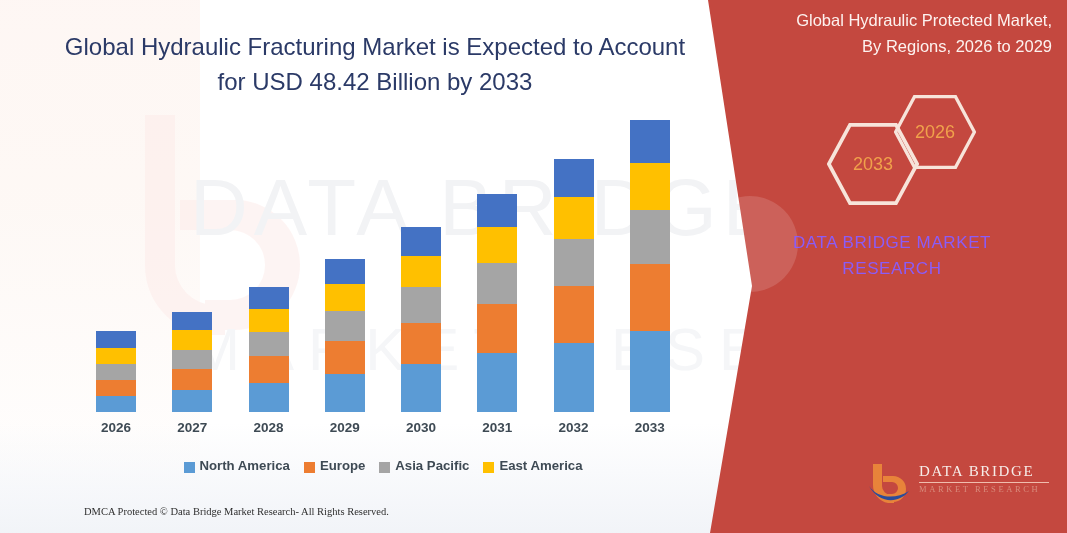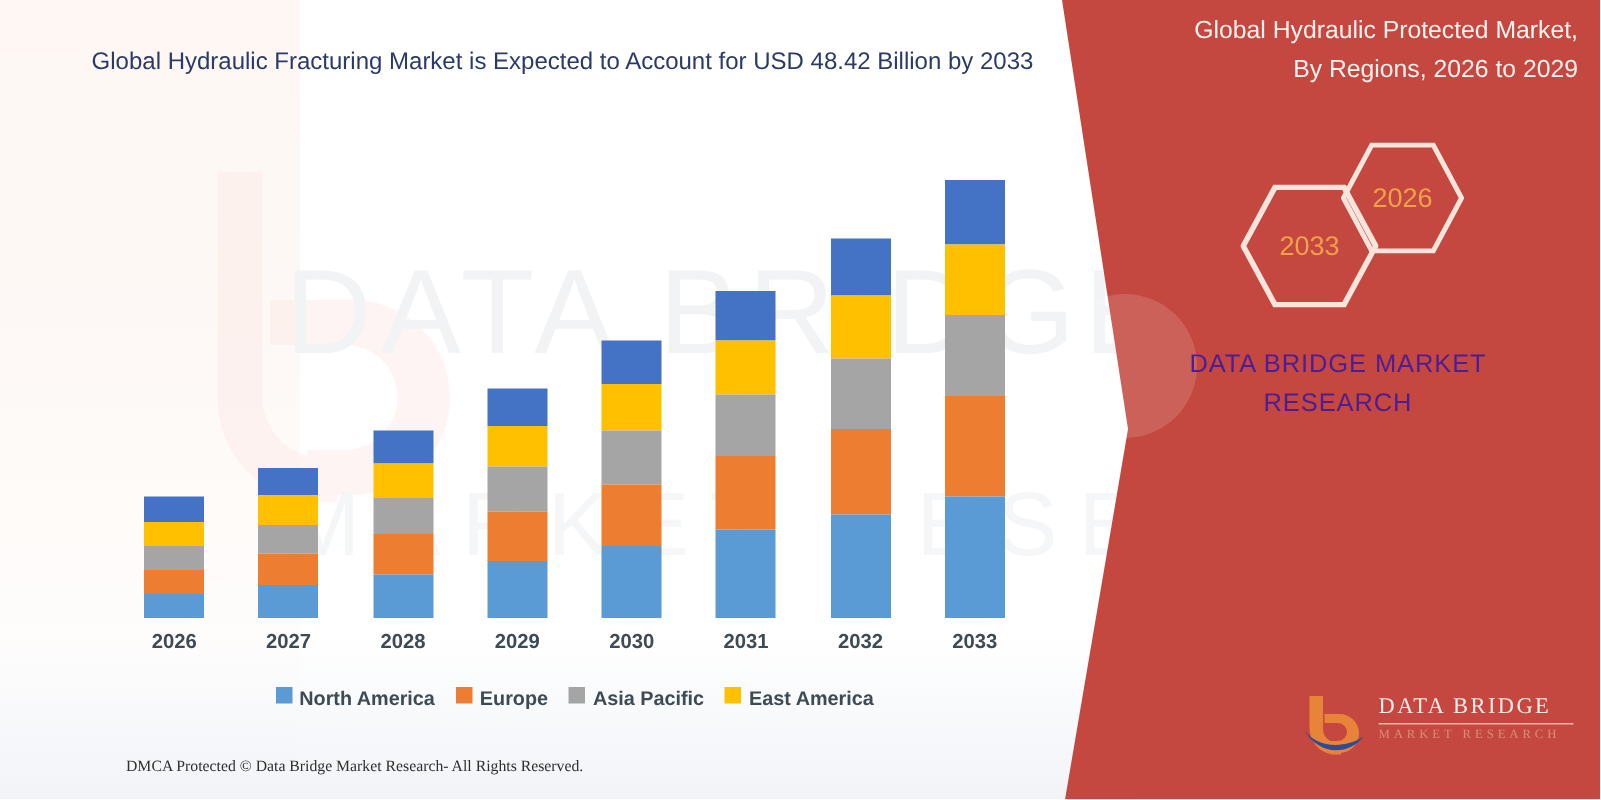--- a/index.html
+++ b/index.html
@@ -36,21 +36,21 @@
     color:#f5f6f8;line-height:1;white-space:nowrap;
   }
   .wm-b{
     left:100px;top:105px;width:250px;height:250px;opacity:.55;
   }
 
   
   .title{
     position:absolute;left:60px;top:30px;width:630px;
     text-align:center;color:#2b3a67;
-    font-size:16px;line-height:1.45;font-weight:400;
+    font-size:24px;line-height:1.45;font-weight:400;
   }
 
   
   .chart{position:absolute;left:78px;top:120px;width:610px;height:292px;}
   .bars{position:absolute;left:0;right:0;bottom:0;height:292px;display:flex;align-items:flex-end;}
   .bar-col{flex:1;display:flex;flex-direction:column;justify-content:flex-end;align-items:center;height:100%;}
   .bar{width:40px;display:flex;flex-direction:column;}
   .seg{width:100%;}
 
   .axis-labels{
@@ -58,21 +58,21 @@
   }
   .axis-labels > div{
     flex:1;text-align:center;font-size:13.5px;font-weight:bold;color:#3e4a54;
   }
 
   
   .legend{
     position:absolute;left:78px;top:454px;width:610px;height:22px;
     display:flex;justify-content:center;align-items:center;gap:14px;
   }
-  .legend-item{display:flex;align-items:flex-start;gap:5px;}
+  .legend-item{display:flex;align-items:flex-end;gap:5px;}
   .legend-swatch{width:11px;height:11px;display:inline-block;}
   .legend-label{font-size:13.2px;font-weight:bold;color:#3e4a54;white-space:nowrap;}
 
   
   .footer{
     position:absolute;left:0;top:506px;width:700px;height:22px;
     font-family:"Liberation Serif", serif;font-size:10.5px;color:#2f2f2f;
   }
   .footer .dmca{position:absolute;left:84px;top:0;white-space:nowrap;}
   .footer .source{position:absolute;left:425px;top:0;white-space:nowrap;}
@@ -92,21 +92,21 @@
     position:absolute;display:flex;align-items:center;justify-content:center;
     color:#f0a14b;font-weight:400;
   }
   .hex-2033{left:5px;top:28px;width:92px;height:82px;font-size:18px;}
   .hex-2026{left:72px;top:0px;width:82px;height:74px;font-size:18px;}
   .hex svg{position:absolute;left:0;top:0;width:100%;height:100%;}
   .hex span{position:relative;z-index:2;}
 
   .brand{
     position:absolute;left:20px;top:230px;width:320px;text-align:center;
-    color:#4c1d95;font-size:17px;line-height:1.55;letter-spacing:.6px;
+    color:#8b5cf6;font-size:17px;line-height:1.55;letter-spacing:.6px;
   }
   .wm-circle{
     position:absolute;left:-10px;top:196px;width:96px;height:96px;border-radius:50%;
     background:rgba(255,255,255,.14);
   }
 
   .logo{position:absolute;left:155px;top:460px;width:190px;height:48px;}
   .logo-mark{position:absolute;left:0;top:2px;width:44px;height:42px;}
   .logo-text{position:absolute;left:52px;top:4px;width:140px;}
   .logo-title{

